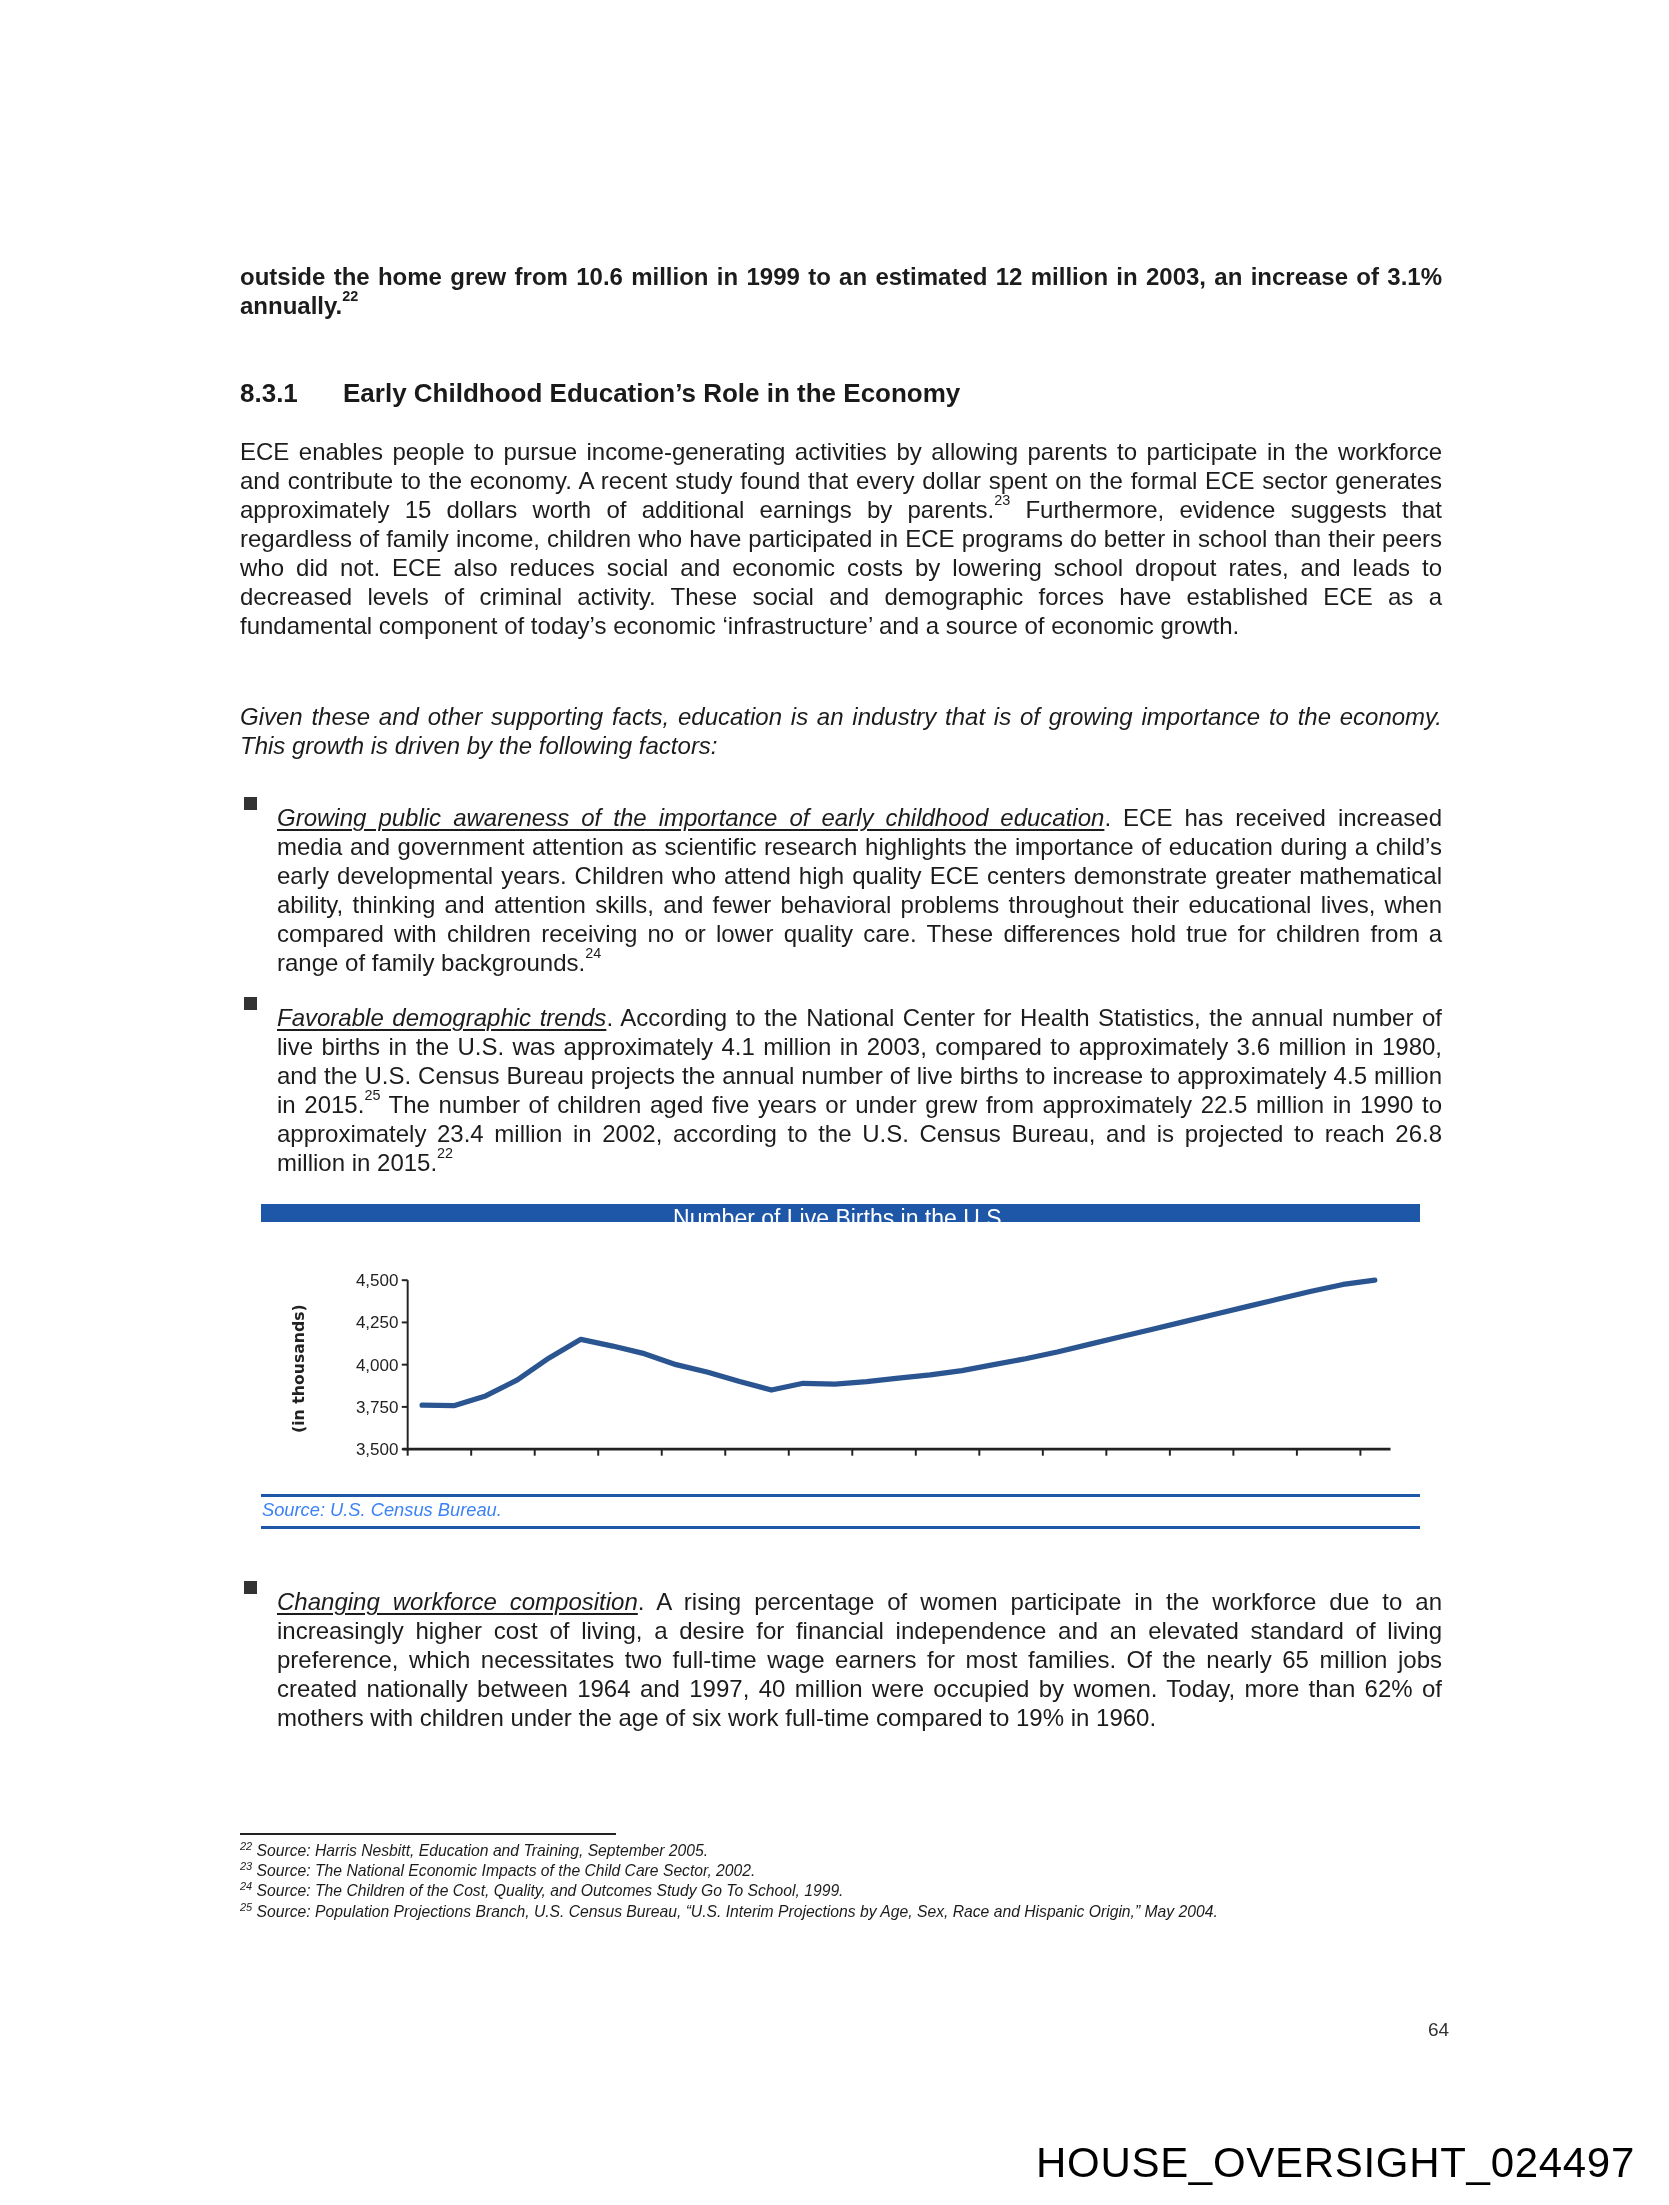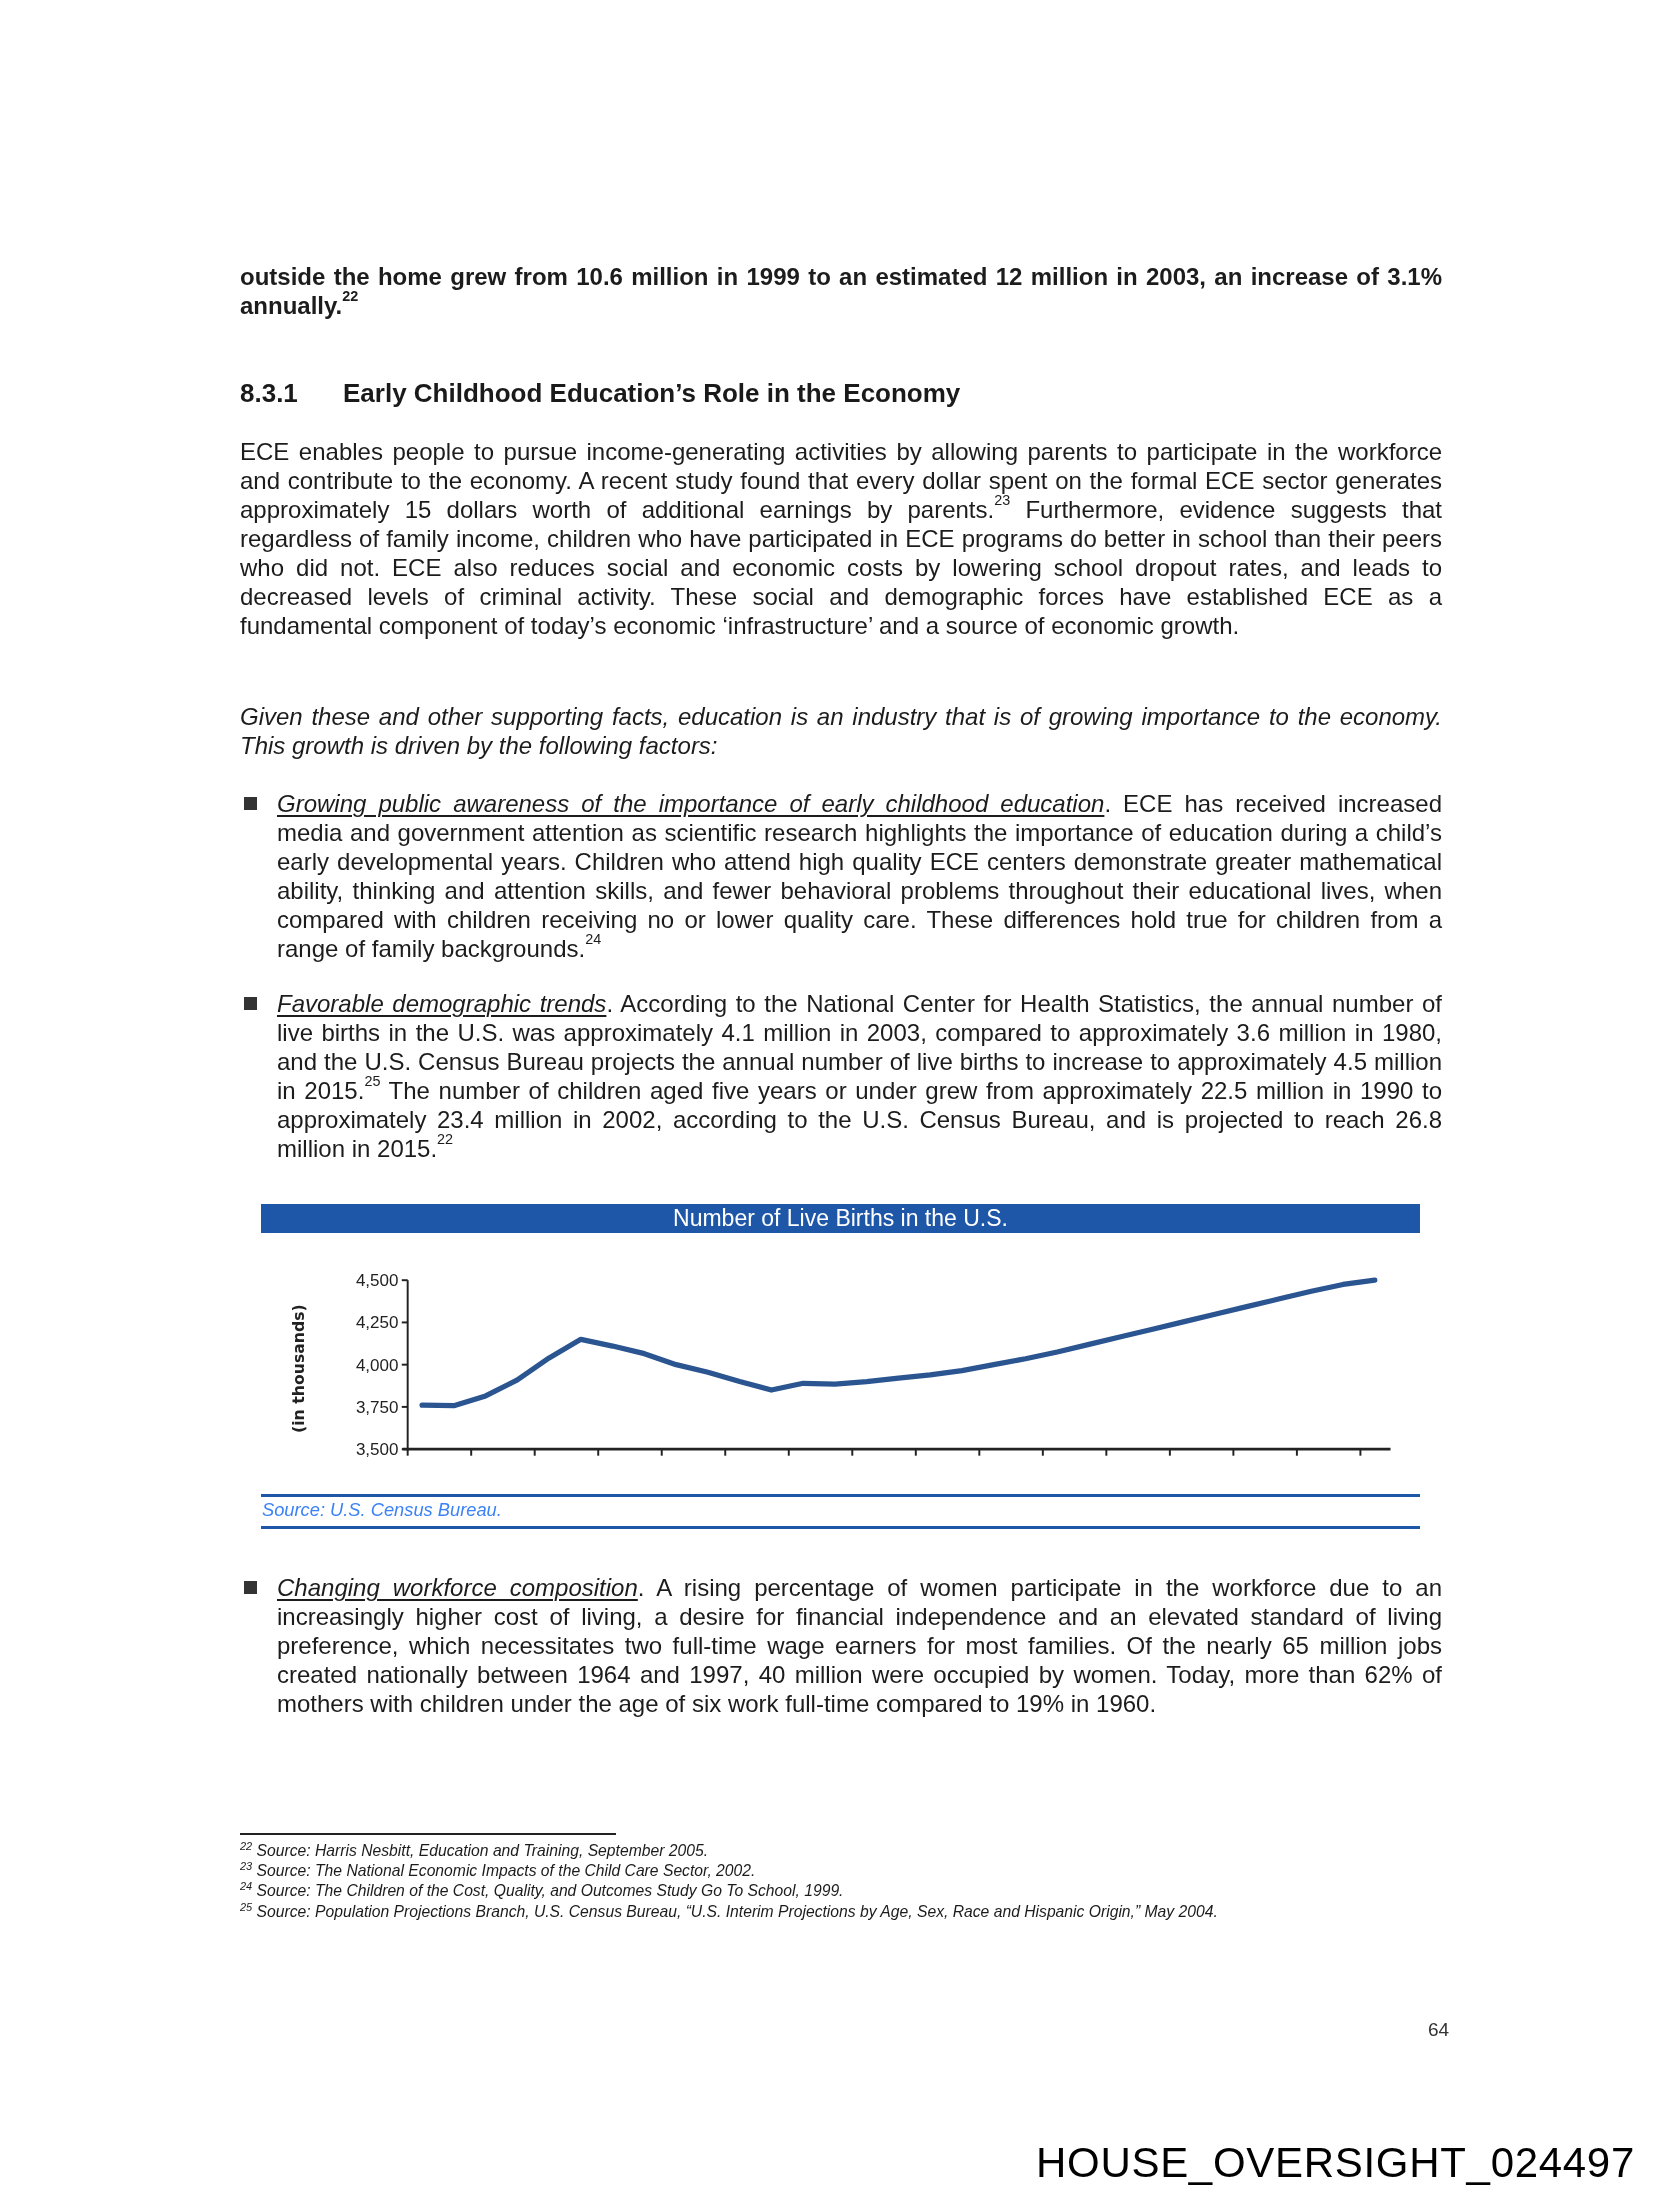--- a/index.html
+++ b/index.html
@@ -19,28 +19,28 @@
     font-size: 26px; font-weight: bold; color: #1a1a1a;
   }
   .heading .num { display: inline-block; width: 103px; }
   .bullet-item {
     position: absolute; left: 240px; width: 1202px;
   }
   .bullet-sq {
     position: absolute; left: 3.9px; width: 13px; height: 13px; background: #333;
   }
   .bullet-text {
-    margin-left: 37px; font-size: 24px; line-height: 29px; text-align: justify; color: #1c1c1c;
+    margin-left: 37px; font-size: 24px; line-height: 29px; text-align: justify; color: #1c1c1c; margin-top: 14px;
   }
   .bullet-text .lead { font-style: italic; text-decoration: underline; text-decoration-thickness: 2px; text-underline-offset: 3.3px; }
   .bullet-text sup { font-size: 14.4px; line-height: 0; vertical-align: 13px; }
 
   
   .chart-bar {
-    position: absolute; left: 261px; top: 1204px; width: 1159px; height: 29px;
+    position: absolute; left: 261px; top: 1204px; width: 1159px; height: 18px;
     background: #1f57a8; color: #fff; text-align: center;
     font-size: 23px; line-height: 29px; font-weight: normal;
   }
   .chart-svg { position: absolute; left: 261px; top: 1244px; }
   .rule-blue { position: absolute; left: 261px; width: 1159px; height: 3.3px; background: #1f57a8; }
   .source { position: absolute; left: 262px; top: 1499px; font-size: 18.3px; font-style: italic; color: #3b82f6; }
 
   .foot-rule { position: absolute; left: 240px; top: 1833px; width: 376px; height: 2px; background: #222; }
   .foot {
     position: absolute; left: 240px; font-size: 15.7px; font-style: italic; color: #1c1c1c; line-height: 20px;

